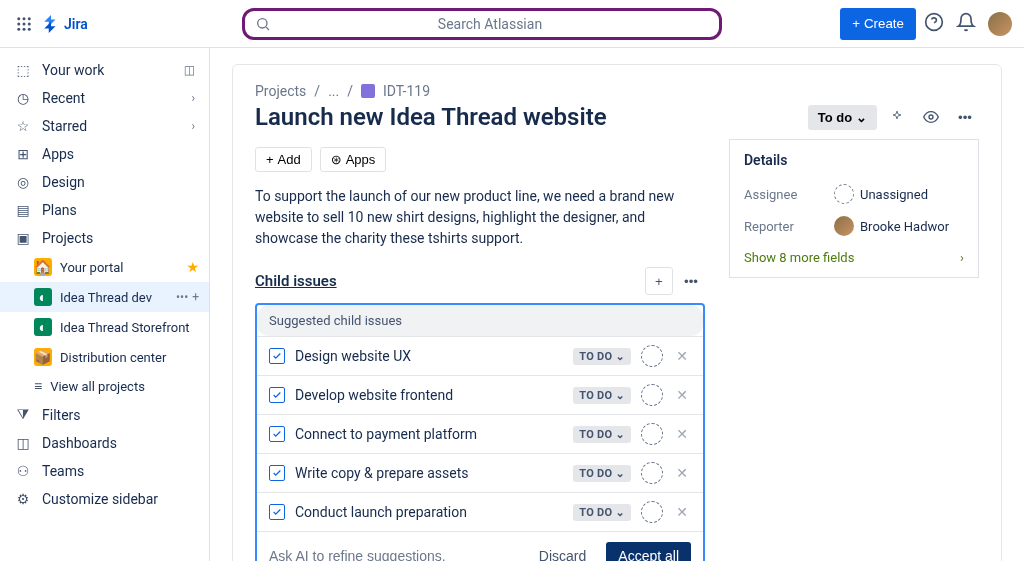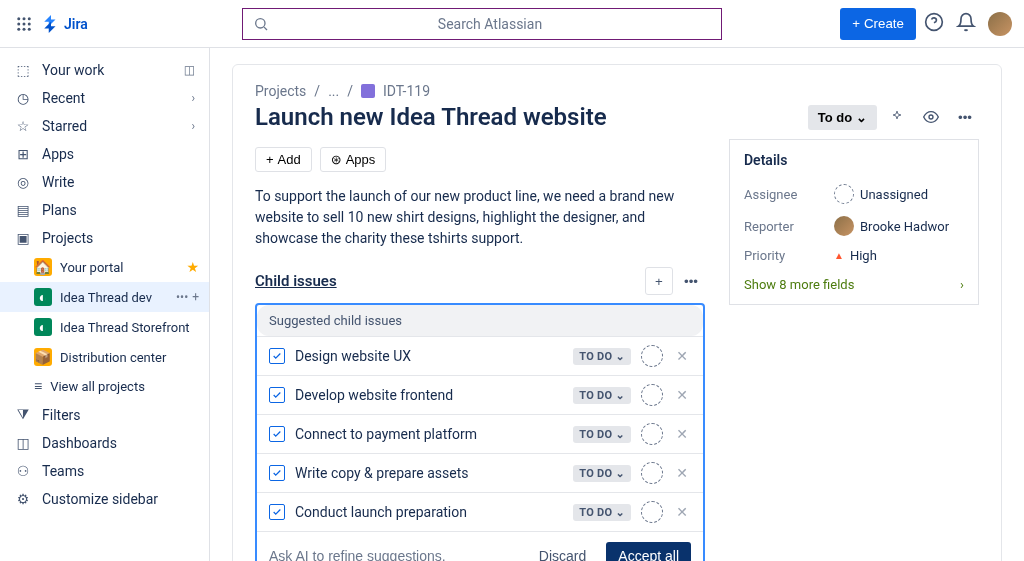--- a/index.html
+++ b/index.html
@@ -5,21 +5,21 @@
     * { box-sizing: border-box; margin: 0; padding: 0; }
     body { font-family: -apple-system, BlinkMacSystemFont, "Segoe UI", Roboto, sans-serif; font-size: 14px; color: #172B4D; background: #fff; }
     
     
     .topbar { display: flex; align-items: center; height: 48px; padding: 0 12px; border-bottom: 1px solid #DFE1E6; gap: 8px; }
     .topbar-left { display: flex; align-items: center; gap: 6px; }
     .apps-grid { width: 24px; height: 24px; display: flex; align-items: center; justify-content: center; cursor: pointer; }
     .apps-grid svg { width: 18px; height: 18px; }
     .logo { display: flex; align-items: center; gap: 4px; font-weight: 600; color: #0052CC; }
     .search-wrap { flex: 1; display: flex; justify-content: center; padding: 0 12px; }
-    .search-bar { display: flex; align-items: center; width: 480px; height: 32px; border: 1px solid #701a75; border-radius: 0; padding: 0 10px; color: #6B778C; margin-left: 36px; }
+    .search-bar { display: flex; align-items: center; width: 480px; height: 32px; border: 3px solid #701a75; border-radius: 12px; padding: 0 10px; color: #6B778C; margin-left: 36px; }
     .create-btn { background: #0C66E4; color: #fff; border: none; border-radius: 3px; height: 32px; padding: 0 12px; font-weight: 500; display: flex; align-items: center; gap: 4px; cursor: pointer; }
     .topbar-right { display: flex; align-items: center; gap: 12px; color: #44546F; }
     .avatar { width: 24px; height: 24px; border-radius: 50%; background: linear-gradient(135deg,#8B6F47,#c89464); }
     
     
     .layout { display: flex; height: calc(100vh - 48px); }
     
     
     .sidebar { width: 210px; border-right: 1px solid #DFE1E6; padding: 8px 0; overflow-y: auto; font-size: 14px; }
     .side-item { display: flex; align-items: center; padding: 6px 14px; gap: 10px; cursor: pointer; color: #172B4D; }
@@ -161,21 +161,21 @@
       <span class="si-icon">☆</span>
       <span class="flex1">Starred</span>
       <span class="chev">›</span>
     </div>
     <div class="side-item">
       <span class="si-icon">⊞</span>
       <span class="flex1">Apps</span>
     </div>
     <div class="side-item">
       <span class="si-icon">◎</span>
-      <span class="flex1">Write</span>
+      <span class="flex1">Design</span>
     </div>
     <div class="side-item">
       <span class="si-icon">▤</span>
       <span class="flex1">Plans</span>
     </div>
     <div class="side-item">
       <span class="si-icon">▣</span>
       <span class="flex1">Projects</span>
     </div>
 
@@ -358,27 +358,20 @@
                   <span>Unassigned</span>
                 </span>
           </div>
           <div class="detail-row">
             <span class="detail-label">Reporter</span>
             <span class="detail-val">
                   <div class="sm-avatar"></div>
                   <span>Brooke Hadwor</span>
                 </span>
           </div>
-          <div class="detail-row">
-            <span class="detail-label">Priority</span>
-            <span class="detail-val">
-                  <span class="prio-high">▲</span>
-                  <span>High</span>
-                </span>
-          </div>
           <div class="show-more">
             <span>Show 8 more fields</span>
             <span>›</span>
           </div>
         </div>
       </div>
     </div>
     </div>
   </div>
 </div>

